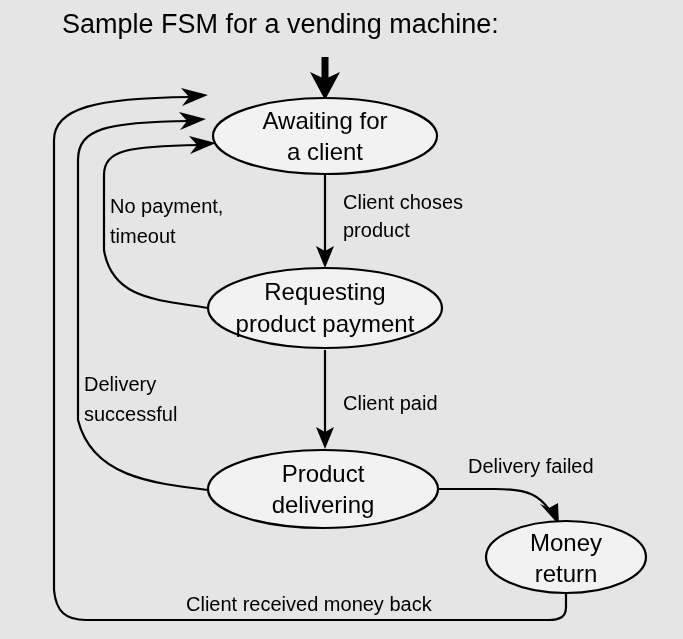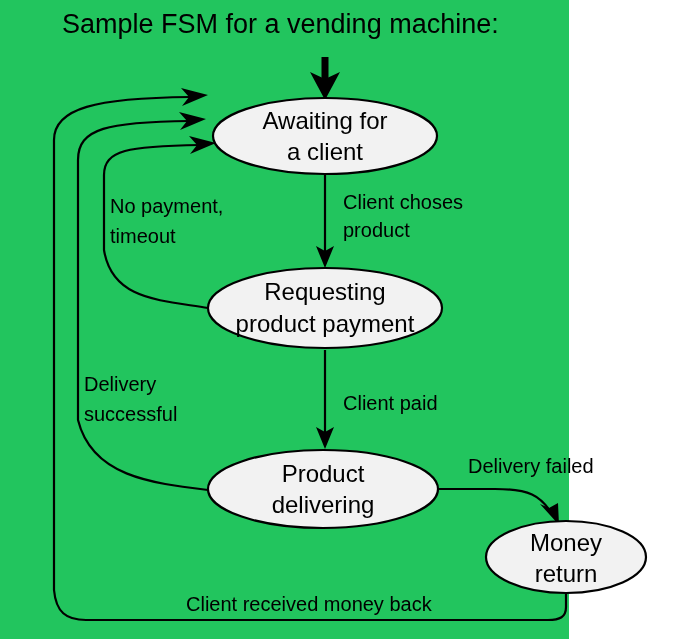--- a/index.html
+++ b/index.html
@@ -9,23 +9,23 @@
   }
   body {
     width: 683px;
     height: 639px;
     overflow: hidden;
     font-family: "Liberation Sans", sans-serif;
     color: #000000;
   }
   #canvas {
     position: relative;
-    width: 569px;
+    width: 683px;
     height: 639px;
-    background: #22c55e;
+    background: #e5e5e5;
   }
   svg.diagram {
     position: absolute;
     top: 0;
     left: 0;
     width: 683px;
     height: 639px;
   }
   .node-shape {
     fill: #f2f2f2;

